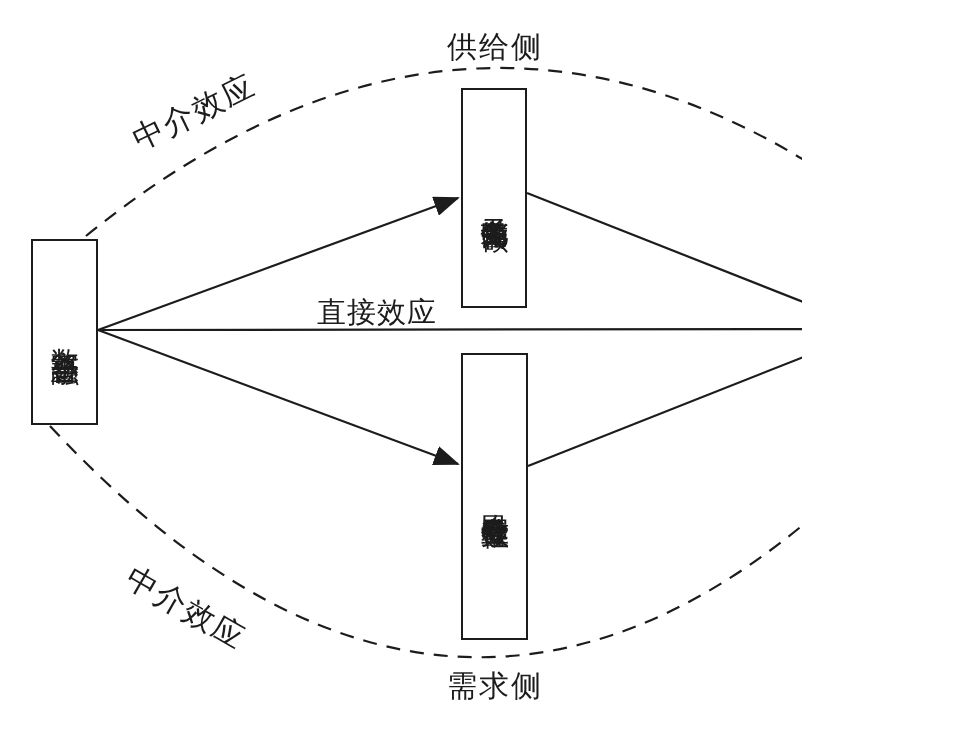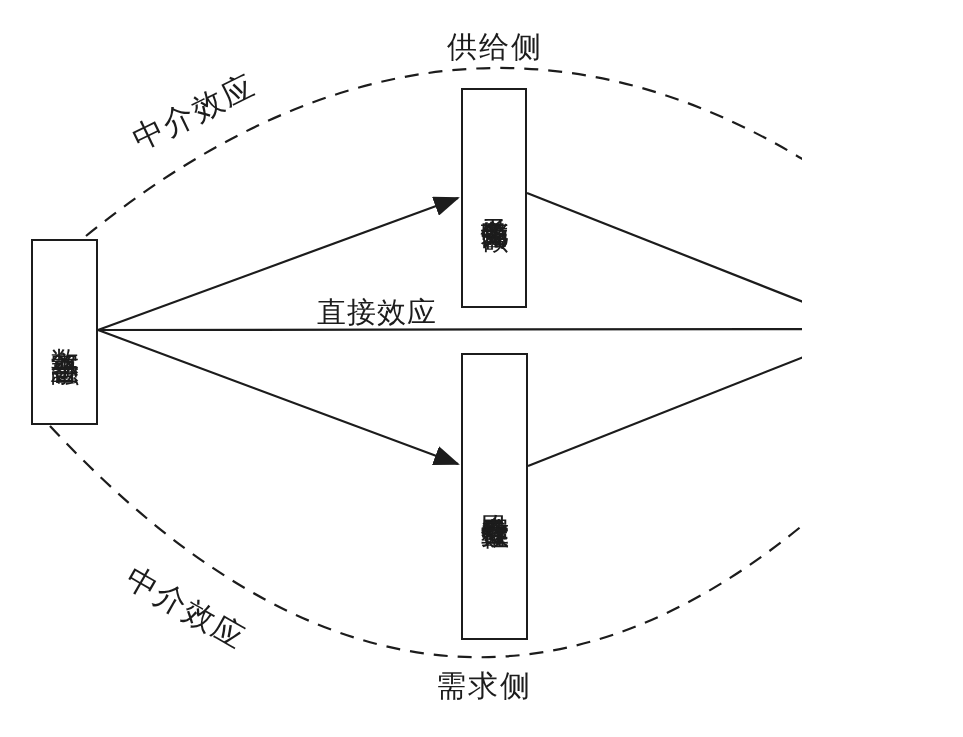--- a/index.html
+++ b/index.html
@@ -43,21 +43,21 @@
   .node-outcome     { left: 880px; top: 235px; width: 64px; height: 191px; letter-spacing: 6px; }
   .lbl {
     position: absolute;
     font-size: 30px;
     color: #1c1c1c;
     white-space: nowrap;
     transform: translate(-50%, -50%);
     line-height: 1;
   }
   .lbl-supply  { left: 495px; top: 47px;  letter-spacing: 2px; }
-  .lbl-demand  { left: 484px; top: 686px; letter-spacing: 2px; }
+  .lbl-demand  { left: 495px; top: 686px; letter-spacing: 2px; }
   .lbl-direct  { left: 377px; top: 312px; font-size: 29px; letter-spacing: 1px; }
   .lbl-med-top { left: 194px; top: 112px; transform: translate(-50%,-50%) rotate(-26deg); font-size: 31px; letter-spacing: 2px; }
   .lbl-med-bot { left: 186px; top: 608px; transform: translate(-50%,-50%) rotate(30deg);  font-size: 31px; letter-spacing: 2px; }
   .stroke {
     fill: none;
     stroke: #1c1c1c;
     stroke-width: 2.2;
   }
   .dash { stroke-dasharray: 14 10; }
   marker path { fill: #1c1c1c; }

